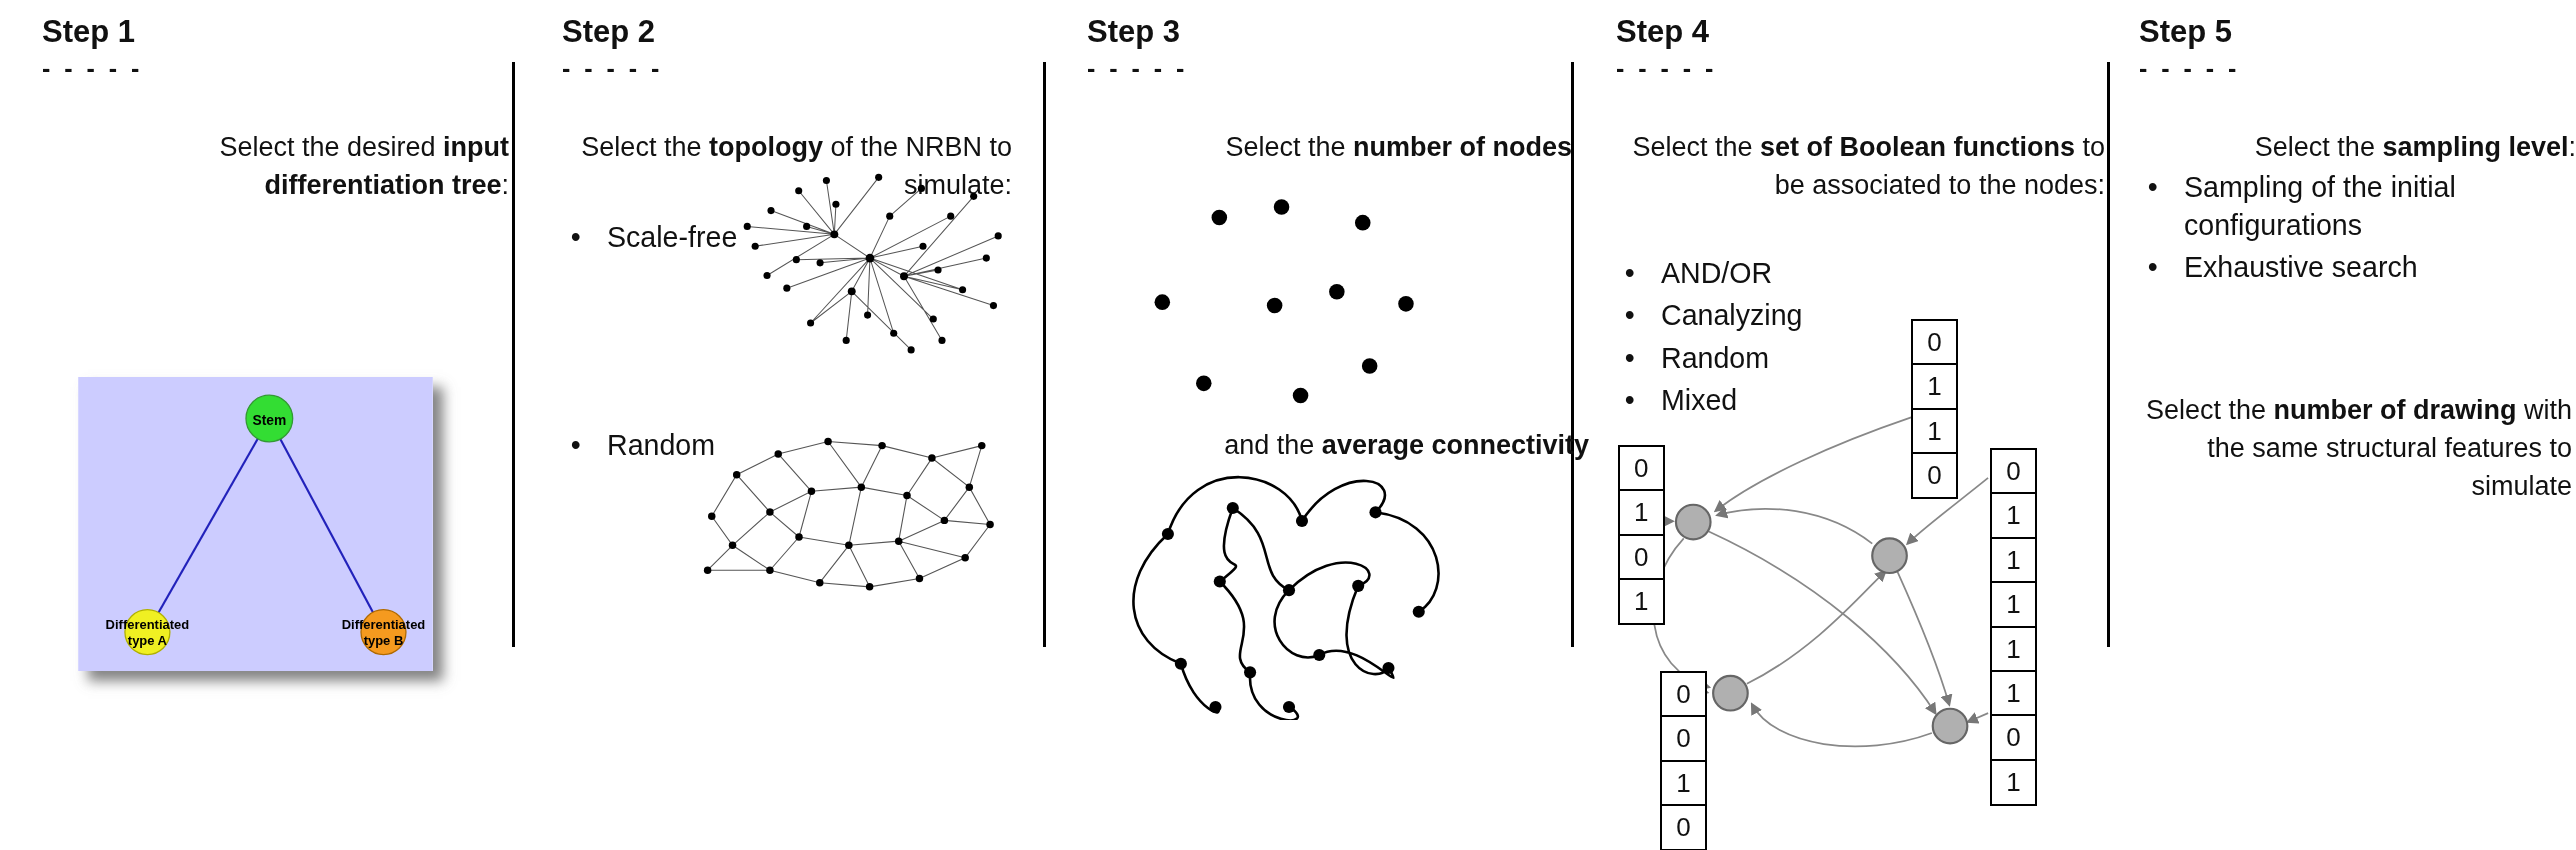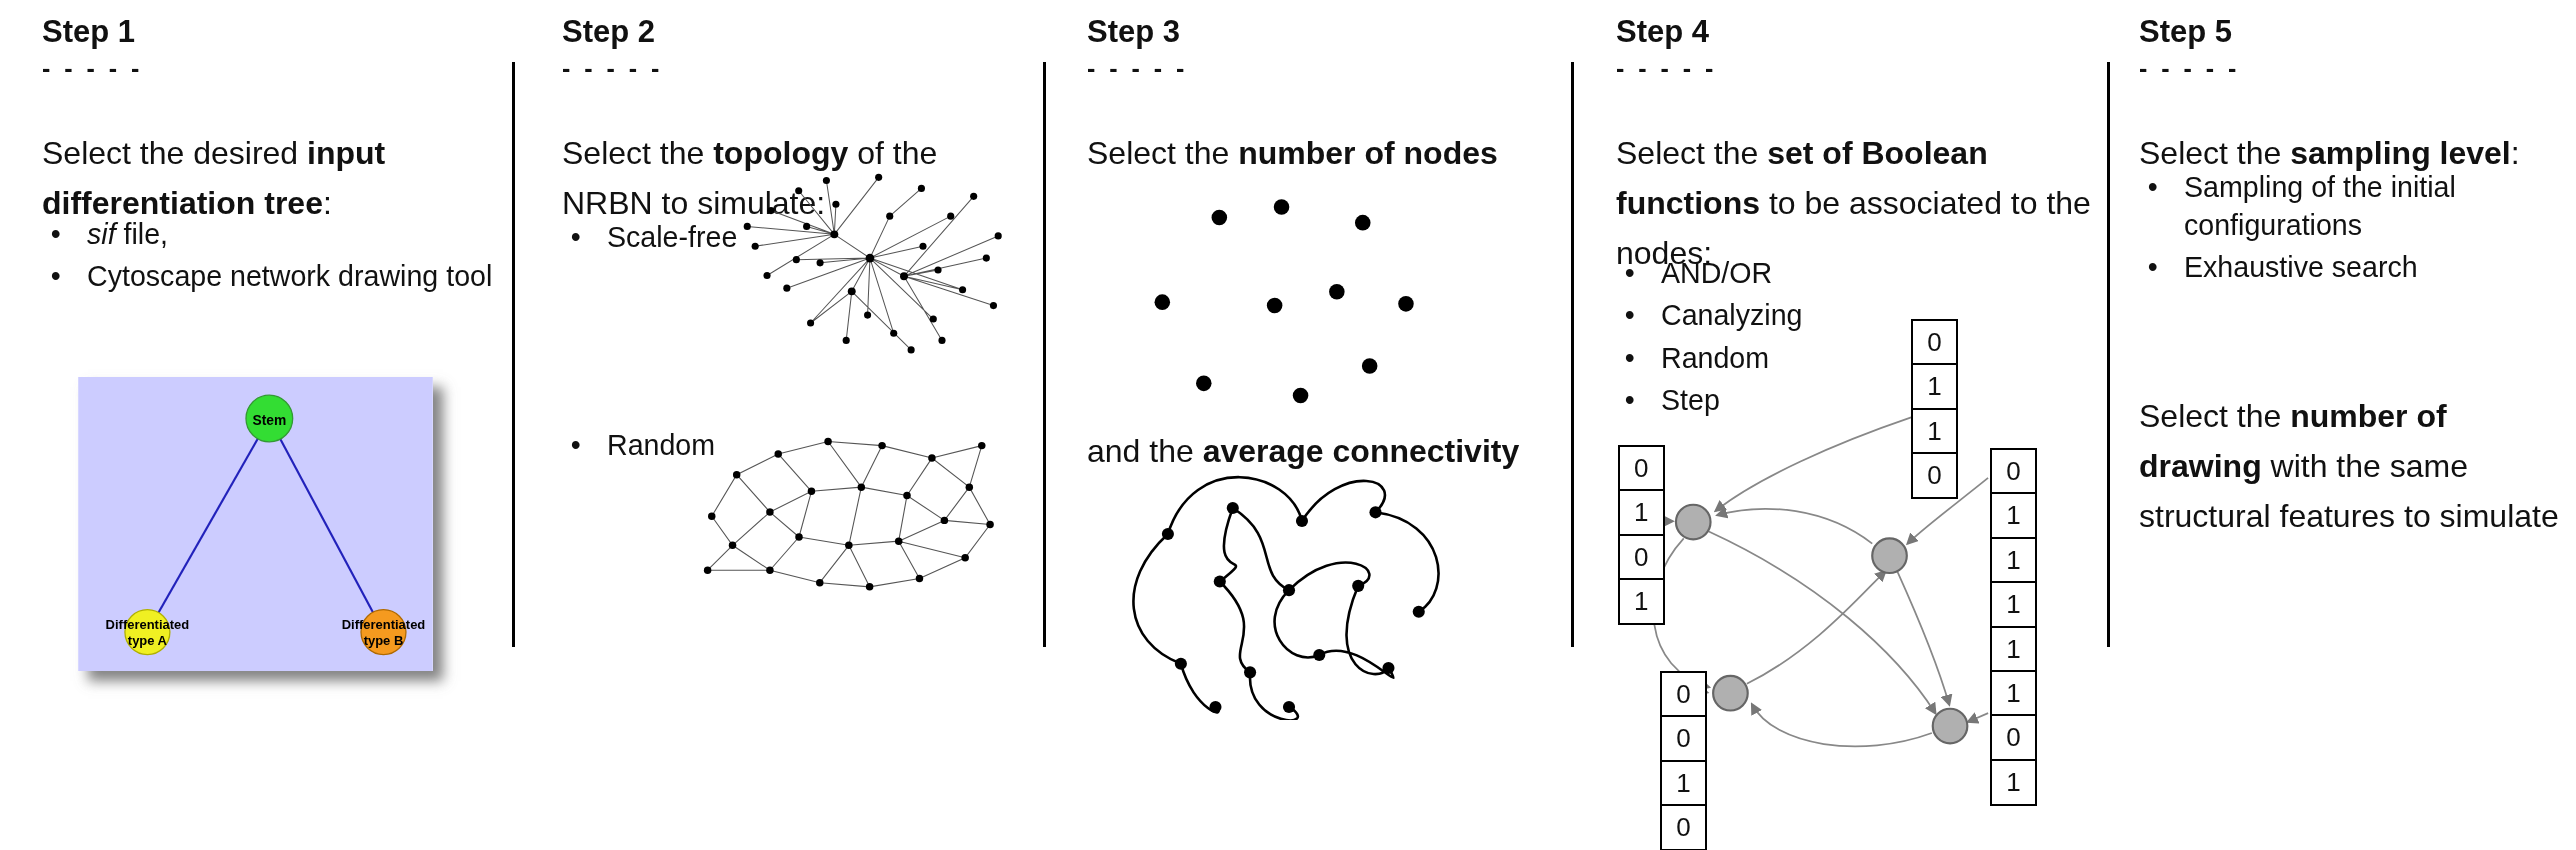--- a/index.html
+++ b/index.html
@@ -1,21 +1,21 @@
 <!DOCTYPE html>
 <html style="font-size:14px"><head>
 <meta charset="utf-8">
 <style>
   html,body{margin:0;padding:0;background:#fff;}
   .canvas{position:relative;width:2576px;height:851px;background:#ffffff;overflow:hidden;
           font-family:"Liberation Sans","DejaVu Sans",sans-serif;color:#111;border-radius:7px;}
   .abs{position:absolute;}
   .step-title{font-size:31px;font-weight:bold;}
   .dashes{font-size:25px;font-weight:bold;letter-spacing:3.5px;}
-  .body-text{font-size:32px;line-height:50px;}
+  .body-text{font-size:27px;line-height:38px;text-align:right;}
   .body-text b{font-weight:bold;}
   .divider{position:absolute;top:62px;width:2.6px;height:585px;background:#000;}
   ul.bullet-list{list-style:none;margin:0;padding:0;font-size:28.6px;line-height:38px;}
   ul.bullet-list li{position:relative;padding-left:45px;margin-bottom:4.3px;}
   ul.bullet-list li::before{content:"\2022";position:absolute;left:8.7px;top:0;}
   .tree-box{left:78px;top:377px;width:355px;height:294px;box-shadow:9.5px 10.4px 12px rgba(90,90,90,0.75);}
   .tree-box svg{display:block;}
   svg{font-family:inherit;}
   .tree-label{font-weight:bold;fill:#000;}
   .bool-graphic{left:1610px;top:305px;width:489px;height:543px;}
@@ -30,24 +30,20 @@
 <div class="canvas">
 
   <div class="divider" style="left:512px"></div>
   <div class="divider" style="left:1043px"></div>
   <div class="divider" style="left:1571px"></div>
   <div class="divider" style="left:2107px"></div>
 
   <div class="abs step-title" style="left:42px;top:14px">Step 1</div>
   <div class="abs dashes" style="left:42px;top:54px">- - - - -</div>
   <div class="abs body-text" style="left:42px;top:128px;width:467px"><span>Select the desired </span><b>input differentiation tree</b><span>:</span></div>
-  <ul class="abs bullet-list" style="left:42px;top:215px;width:467px">
-    <li><i>sif</i><span> file,</span></li>
-    <li><span>Cytoscape network drawing tool</span></li>
-  </ul>
 
   <div class="abs tree-box">
     <svg width="355" height="294" viewBox="0 0 410 340">
       <rect x="0" y="0" width="410" height="340" fill="#ccccff"></rect>
       <line x1="221" y1="48" x2="80" y2="295" stroke-width="2.5" stroke="#2222bb"></line>
       <line x1="221" y1="48" x2="353" y2="295" stroke-width="2.5" stroke="#2222bb"></line>
       <circle cx="221" cy="48" r="27" stroke="#339933" stroke-width="1.5" fill="#33dd33"></circle>
       <text x="221" y="55" text-anchor="middle" font-size="16" class="tree-label">Stem</text>
       <circle cx="80" cy="295" r="26" stroke="#b0b000" stroke-width="1.5" fill="#f0f022"></circle>
       <text x="80" y="291" text-anchor="middle" font-size="15" class="tree-label">Differentiated</text>
@@ -207,21 +203,21 @@
     </g>
   </svg>
 
   <div class="abs step-title" style="left:1616px;top:14px">Step 4</div>
   <div class="abs dashes" style="left:1616px;top:54px">- - - - -</div>
   <div class="abs body-text" style="left:1616px;top:128px;width:489px"><span>Select the </span><b>set of Boolean functions</b><span> to be associated to the nodes:</span></div>
   <ul class="abs bullet-list" style="left:1616px;top:254px;width:363px">
     <li><span>AND/OR</span></li>
     <li><span>Canalyzing</span></li>
     <li><span>Random</span></li>
-    <li><span>Step</span></li>
+    <li><span>Mixed</span></li>
   </ul>
 
   <div class="abs bool-graphic">
     <svg width="489" height="543" viewBox="0 0 565 628" style="position:absolute;left:0;top:0">
       <defs>
         <marker id="ah" viewBox="0 0 10 10" refX="8" refY="5" markerWidth="7" markerHeight="7" orient="auto-start-reverse">
           <path d="M0,0 L10,5 L0,10 z" fill="#777"></path>
         </marker>
       </defs>
       <g fill="none" stroke="#888" stroke-width="2">

